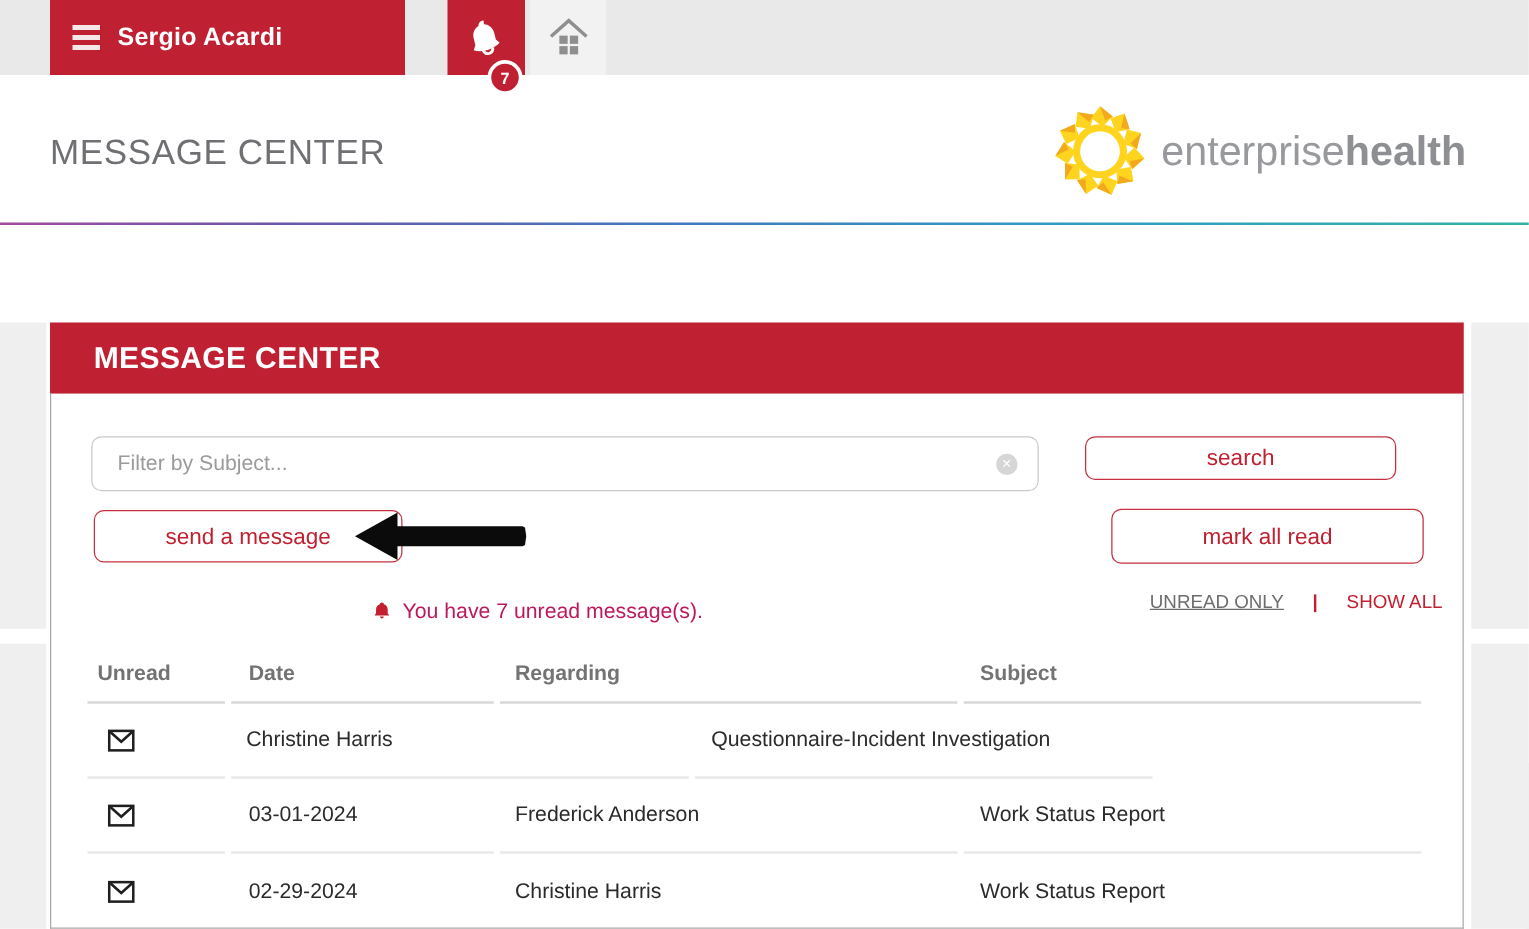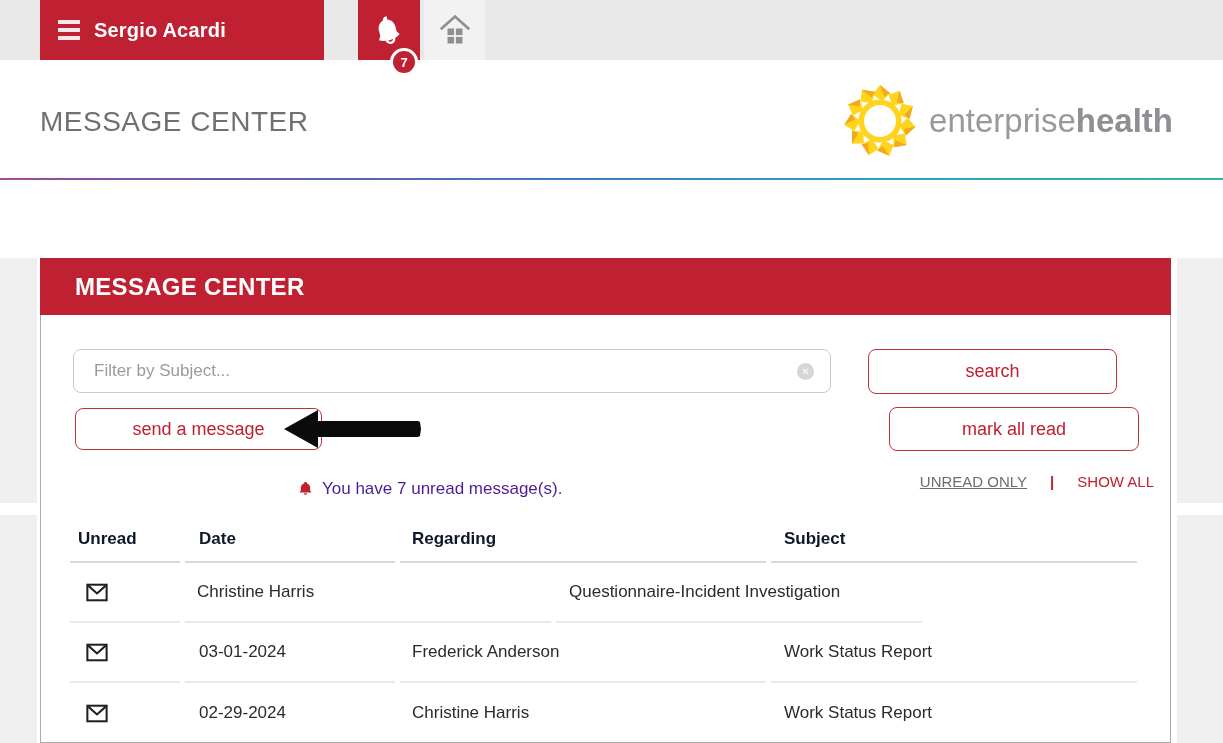--- a/index.html
+++ b/index.html
@@ -44,44 +44,44 @@
   #filterinput { position:absolute; left:33px; top:91px; width:758px; height:44px;
     border:1px solid #c9c9c9; border-radius:8px; padding:0 36px 0 20px; font-size:17px;
     color:#b91c1c; outline:none; font-family:"Liberation Sans",sans-serif; }
   #filterinput::placeholder { color:#9b9b9b; }
   #clearicon { position:absolute; left:757px; top:105px; width:17px; height:17px; border-radius:50%;
     background:#d6d6d6; color:#fff; font-size:10px; display:flex; align-items:center;
     justify-content:center; cursor:pointer; line-height:1; }
 
   .rbtn { position:absolute; background:#fff; border:1.5px solid #c5303f; border-radius:8px;
     color:#c0202f; font-size:18px; font-family:"Liberation Sans",sans-serif; cursor:pointer; }
-  #searchbtn { left:828px; top:91px; width:249px; height:45px; }
+  #searchbtn { left:828px; top:91px; width:249px; height:35px; }
   #sendbtn   { left:35px;  top:150px; width:247px; height:42px; }
   #markbtn   { left:849px; top:149px; width:250px; height:44px; }
 
   #arrow { position:absolute; left:244px; top:151px; width:140px; height:40px; z-index:6; pointer-events:none; }
 
   #links { position:absolute; top:215px; right:17px; font-size:15px; display:flex; gap:23px; align-items:center; }
   #unreadonly { color:#6d6d6d; text-decoration:underline; cursor:pointer; }
   #linksep { color:#c0202f; font-weight:700; }
   #showall { color:#c0202f; cursor:pointer; font-weight:400; }
 
   #notice { position:absolute; left:257px; top:221px; display:flex; align-items:center; gap:8px;
-    color:#4c1d95; font-size:17px; }
+    color:#be185d; font-size:17px; }
 
   
   #msgtable { position:absolute; left:30px; top:259px; width:1072px; }
   .thead, .trow { display:flex; gap:5px; }
   .cell { overflow:hidden; white-space:nowrap; }
   .c-unread   { width:110px; padding-left:8px; }
   .c-date     { width:210px; padding-left:14px; }
   .c-regarding{ width:366px; padding-left:12px; }
   .c-subject  { width:366px; padding-left:13px; }
   .thead .cell { height:46px; display:flex; align-items:center; font-weight:700; font-size:17px;
-    color:#0f172a; border-bottom:2px solid #d9d9d9; }
+    color:#737373; border-bottom:2px solid #d9d9d9; }
   .trow { cursor:pointer; }
   .trow .cell { height:60px; display:flex; align-items:center; font-size:17px; color:#2b2b2b;
     border-bottom:2px solid #e9e9e9; }
   .trow:last-child .cell { border-bottom:none;text-align:center; }
   .env { display:inline-flex; margin-left:8px; }
 </style>
 </head>
 <body>
 
 <div id="topbar">

